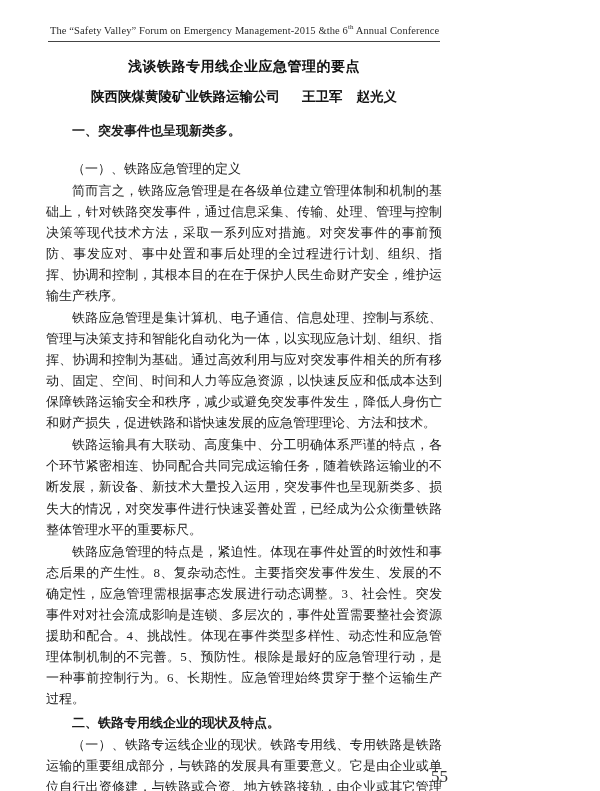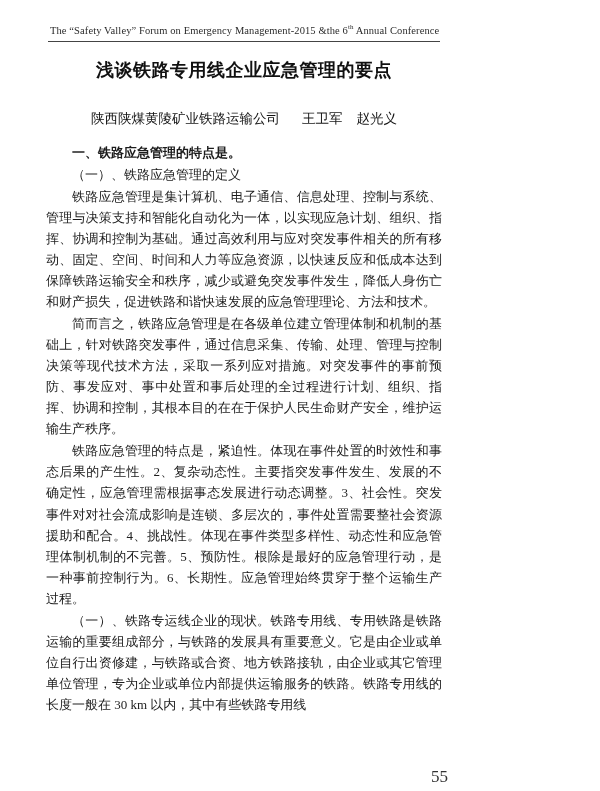--- a/index.html
+++ b/index.html
@@ -44,31 +44,31 @@
   .rule {
     border-top: 1px solid #444;
     margin: 3px 2px 0 2px;
     height: 0;
   }
   
   .doc-title {
     text-align: center;
     font-family: "Liberation Sans", "DejaVu Sans", sans-serif;
     font-weight: bold;
-    font-size: 18px;
+    font-size: 14px;
     letter-spacing: 0.5px;
     margin-top: 16px;
     color: #111;
   }
   .authors {
     text-align: center;
     font-family: "Liberation Sans", "DejaVu Sans", sans-serif;
-    font-weight: normal;
+    font-weight: bold;
     font-size: 13.5px;
-    margin-top: 28px;
+    margin-top: 12px;
     color: #141414;
   }
   .authors .gap1 { display: inline-block; width: 22px; }
   .authors .gap2 { display: inline-block; width: 14px; }
   
   .body {
     margin-top: 14px;
     font-size: 13px;
     line-height: 1.62;
     text-align: justify;
@@ -78,21 +78,21 @@
   .body p {
     margin: 0 0 1px 0;
     text-indent: 2em;
   }
   .body p.heading {
     font-weight: bold;
     margin-top: 3px;
     margin-bottom: 1px;
   }
   .body p.subheading {
-    margin-top: 1px;
+    margin-top: 17px;
   }
   .pagenum {
     position: absolute;
     right: 40px;
     bottom: 4px;
     font-size: 17px;
     font-family: "Liberation Serif", "DejaVu Serif", serif;
     color: #333;
   }
 </style>
@@ -106,22 +106,24 @@
   </div>
   <div class="rule"></div>
 
   <div class="doc-title">浅谈铁路专用线企业应急管理的要点</div>
 
   <div class="authors">
     <span>陕西陕煤黄陵矿业铁路运输公司</span><span class="gap1"></span><span>王卫军</span><span class="gap2"></span><span>赵光义</span>
   </div>
 
   <div class="body" id="body-text">
-      <p class="heading">一、铁路应急管理的特点是。</p>
+      <p class="heading">一、突发事件也呈现新类多。</p>
       <p class="subheading">（一）、铁路应急管理的定义</p>
+      <p class="">简而言之，铁路应急管理是在各级单位建立管理体制和机制的基础上，针对铁路突发事件，通过信息采集、传输、处理、管理与控制决策等现代技术方法，采取一系列应对措施。对突发事件的事前预防、事发应对、事中处置和事后处理的全过程进行计划、组织、指挥、协调和控制，其根本目的在在于保护人民生命财产安全，维护运输生产秩序。</p>
       <p class="">铁路应急管理是集计算机、电子通信、信息处理、控制与系统、管理与决策支持和智能化自动化为一体，以实现应急计划、组织、指挥、协调和控制为基础。通过高效利用与应对突发事件相关的所有移动、固定、空间、时间和人力等应急资源，以快速反应和低成本达到保障铁路运输安全和秩序，减少或避免突发事件发生，降低人身伤亡和财产损失，促进铁路和谐快速发展的应急管理理论、方法和技术。</p>
-      <p class="">简而言之，铁路应急管理是在各级单位建立管理体制和机制的基础上，针对铁路突发事件，通过信息采集、传输、处理、管理与控制决策等现代技术方法，采取一系列应对措施。对突发事件的事前预防、事发应对、事中处置和事后处理的全过程进行计划、组织、指挥、协调和控制，其根本目的在在于保护人民生命财产安全，维护运输生产秩序。</p>
-      <p class="">铁路应急管理的特点是，紧迫性。体现在事件处置的时效性和事态后果的产生性。2、复杂动态性。主要指突发事件发生、发展的不确定性，应急管理需根据事态发展进行动态调整。3、社会性。突发事件对对社会流成影响是连锁、多层次的，事件处置需要整社会资源援助和配合。4、挑战性。体现在事件类型多样性、动态性和应急管理体制机制的不完善。5、预防性。根除是最好的应急管理行动，是一种事前控制行为。6、长期性。应急管理始终贯穿于整个运输生产过程。</p>
+      <p class="">铁路运输具有大联动、高度集中、分工明确体系严谨的特点，各个环节紧密相连、协同配合共同完成运输任务，随着铁路运输业的不断发展，新设备、新技术大量投入运用，突发事件也呈现新类多、损失大的情况，对突发事件进行快速妥善处置，已经成为公众衡量铁路整体管理水平的重要标尺。</p>
+      <p class="">铁路应急管理的特点是，紧迫性。体现在事件处置的时效性和事态后果的产生性。8、复杂动态性。主要指突发事件发生、发展的不确定性，应急管理需根据事态发展进行动态调整。3、社会性。突发事件对对社会流成影响是连锁、多层次的，事件处置需要整社会资源援助和配合。4、挑战性。体现在事件类型多样性、动态性和应急管理体制机制的不完善。5、预防性。根除是最好的应急管理行动，是一种事前控制行为。6、长期性。应急管理始终贯穿于整个运输生产过程。</p>
+      <p class="heading">二、铁路专用线企业的现状及特点。</p>
       <p class="">（一）、铁路专运线企业的现状。铁路专用线、专用铁路是铁路运输的重要组成部分，与铁路的发展具有重要意义。它是由企业或单位自行出资修建，与铁路或合资、地方铁路接轨，由企业或其它管理单位管理，专为企业或单位内部提供运输服务的铁路。铁路专用线的长度一般在 30 km 以内，其中有些铁路专用线</p>
     </div>
 
   <div class="pagenum">55</div>
 </div>
 
 </body></html>

